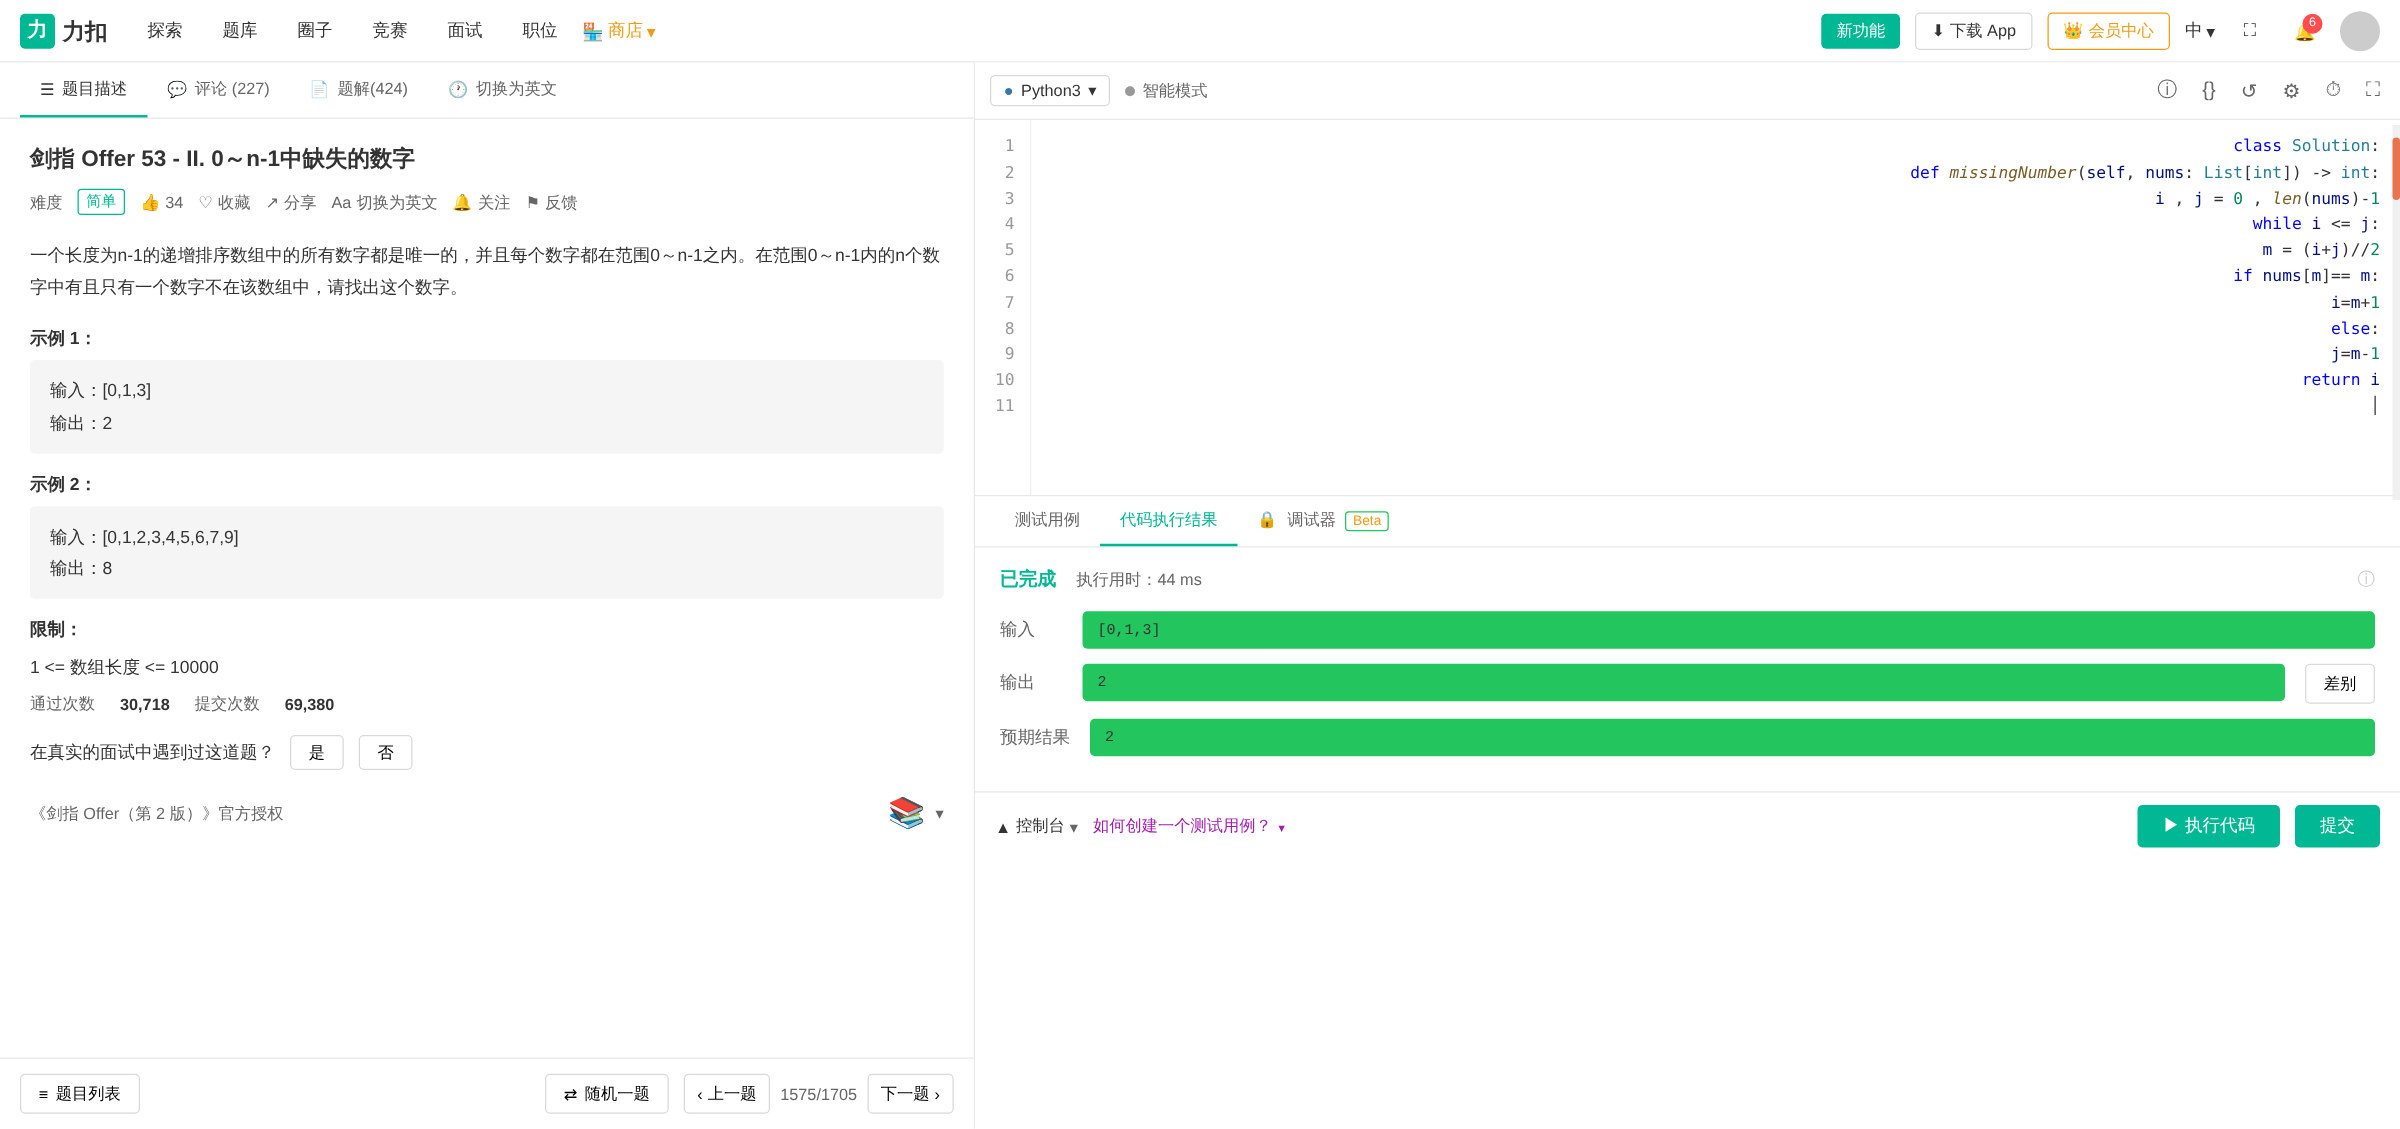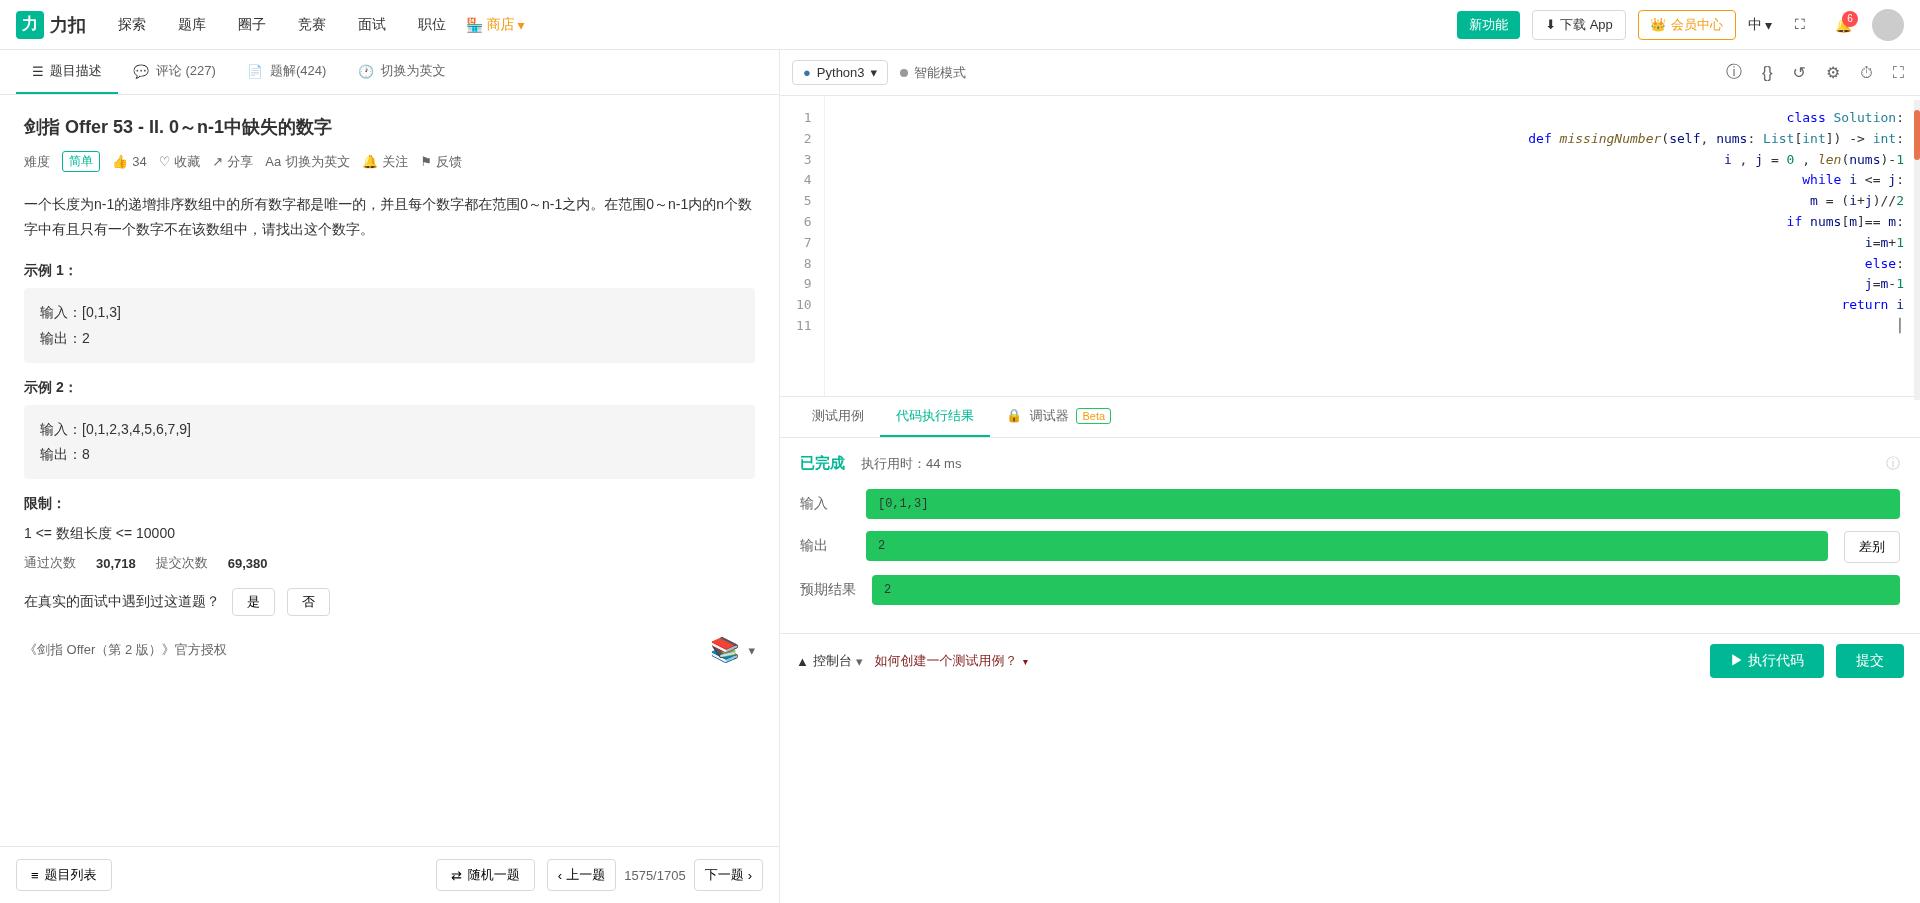--- a/index.html
+++ b/index.html
@@ -241,21 +241,21 @@
     
     .action-bar {
       display: flex;
       align-items: center;
       padding: 10px 16px;
       border-top: 1px solid #e8e8e8;
       gap: 12px;
     }
     .console-btn { color: #333; font-size: 13px; cursor: pointer; display: flex; align-items: center; gap: 4px; }
     .console-chevron { color: #666; }
-    .how-to { color: #7f1d1d; font-size: 13px; cursor: pointer; display: flex; align-items: flex-end; gap: 4px; font-family: Liberation Mono, monospace; }
+    .how-to { color: #a21caf; font-size: 13px; cursor: pointer; display: flex; align-items: flex-end; gap: 4px; font-family: Liberation Mono, monospace; }
     .btn-run { background: #00b894; color: #fff; border: none; padding: 8px 20px; border-radius: 4px; cursor: pointer; font-size: 14px; margin-left: auto; display: flex; align-items: center; gap: 6px; }
     .btn-submit { background: #00b894; color: #fff; border: none; padding: 8px 20px; border-radius: 4px; cursor: pointer; font-size: 14px; }
 
     
     ::-webkit-scrollbar { width: 6px; height: 6px; }
     ::-webkit-scrollbar-track { background: #f5f5f5; }
     ::-webkit-scrollbar-thumb { background: #ccc; border-radius: 3px; }
   </style>
 </head>
 <body>

